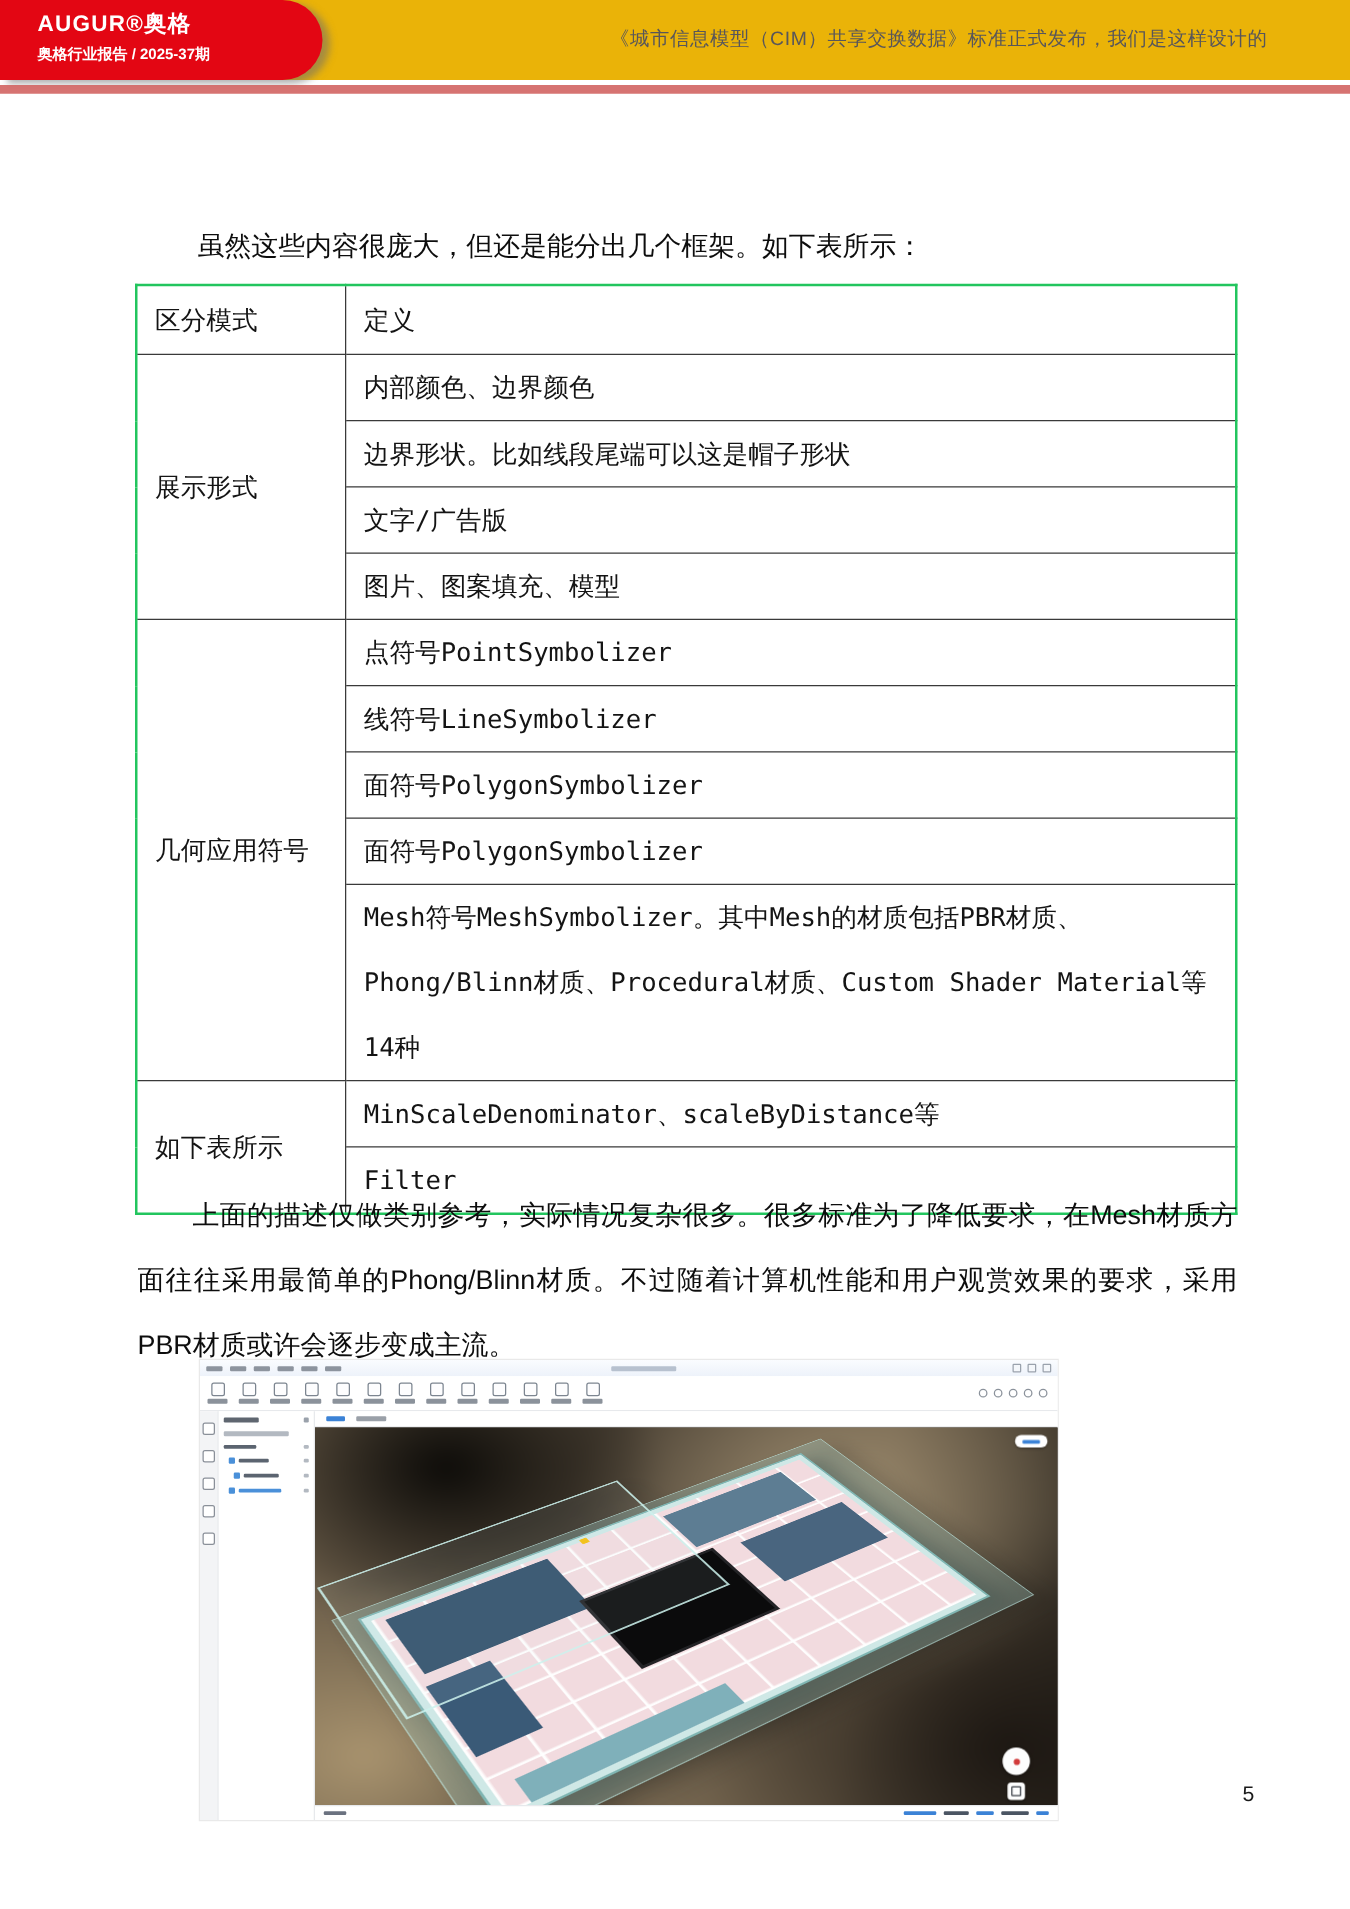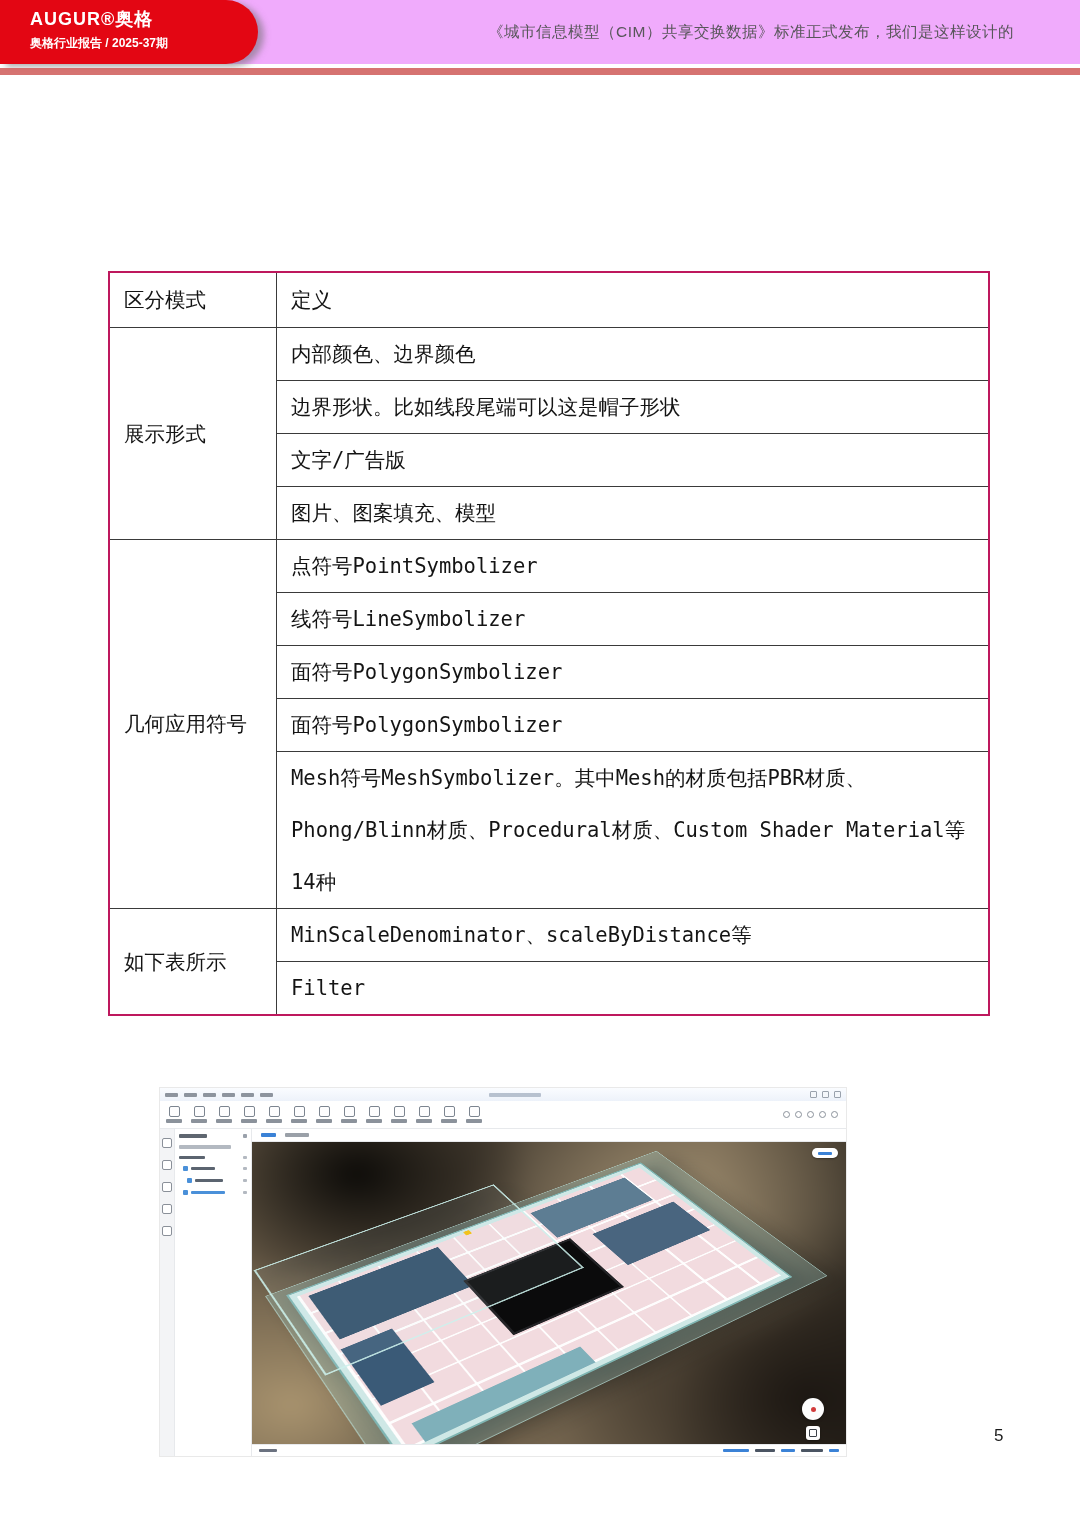--- a/index.html
+++ b/index.html
@@ -1,33 +1,33 @@
 <!DOCTYPE html>
 <html><head>
 <meta charset="utf-8">
 <style>
   html,body{margin:0;padding:0;background:#fff;}
   .page{position:relative;width:1080px;height:1527px;background:#ffffff;overflow:hidden;
         font-family:"Liberation Sans","DejaVu Sans",sans-serif;color:#111;}
 
   
-  .hdr-strip{position:absolute;left:0;top:0;width:1080px;height:64px;background:#f0abfc;}
+  .hdr-strip{position:absolute;left:0;top:0;width:1080px;height:64px;background:#eab308;}
   .hdr-title{position:absolute;right:66px;top:0;height:64px;line-height:64px;
              font-size:15.5px;color:#58565a;letter-spacing:.5px;}
   .hdr-redtab{position:absolute;left:0;top:0;width:258px;height:64px;background:#e30613;
               border-radius:0 64px 64px 0;box-shadow:6px 3px 6px rgba(110,110,110,.55);
               color:#fff;box-sizing:border-box;padding:7px 0 0 30px;}
   .logo1{font-size:18px;font-weight:800;letter-spacing:1px;line-height:24px;}
   .logo2{font-size:12px;font-weight:700;line-height:24px;}
   .hdr-rule{position:absolute;left:0;top:68px;width:1080px;height:7px;background:#cf5a58;opacity:.85;}
   .intro{position:absolute;left:158px;top:182px;font-size:21.5px;color:#0d0d0d;}
 
   table.spec{position:absolute;left:108px;top:227px;width:882px;border-collapse:collapse;
              font-size:20.5px;color:#141414;table-layout:fixed;}
-  table.spec{border:2px solid #be185d;margin-top:44px;}
+  table.spec{border:2px solid #22c55e;}
   table.spec td{border:1px solid #3a3a3a;padding:0 0 0 14px;height:52px;vertical-align:middle;
                 font-family:"DejaVu Sans Mono","Liberation Mono",monospace;overflow:hidden;}
   td.c1{width:152px;padding-left:10px;}
   tr.hdr td{height:54px;}
   td.tall{height:104px;line-height:52px;padding-right:8px;}
 
   .para{position:absolute;left:110px;top:946px;width:880px;font-size:21.5px;line-height:52px;
         text-indent:2.05em;text-align:justify;color:#0d0d0d;}
 
   
@@ -128,20 +128,21 @@
 
   <div class="hdr-strip">
     <div class="hdr-title">《城市信息模型（CIM）共享交换数据》标准正式发布，我们是这样设计的</div>
   </div>
   <div class="hdr-redtab">
     <div class="logo1">AUGUR®奥格</div>
     <div class="logo2">奥格行业报告 / 2025-37期</div>
   </div>
   <div class="hdr-rule"></div>
 
+  <div class="intro">虽然这些内容很庞大，但还是能分出几个框架。如下表所示：</div>
 
   <table class="spec">
     <tbody>
         <tr class="hdr">
       <td class="c1">区分模式</td>
       <td>定义</td>
     </tr>
     <tr>
       <td class="c1" rowspan="4">展示形式</td>
       <td>内部颜色、边界颜色</td>
@@ -174,20 +175,21 @@
     <tr>
       <td class="c1" rowspan="2">如下表所示</td>
       <td>MinScaleDenominator、scaleByDistance等</td>
     </tr>
     <tr>
       <td>Filter</td>
     </tr>
   </tbody>
     </table>
 
+  <div class="para">上面的描述仅做类别参考，实际情况复杂很多。很多标准为了降低要求，在Mesh材质方面往往采用最简单的Phong/Blinn材质。不过随着计算机性能和用户观赏效果的要求，采用PBR材质或许会逐步变成主流。</div>
 
   <div class="fig">
     <div class="titlebar">
       <div id="menus" style="display:flex;gap:6px;">
           <div class="menu-blob"></div>
           <div class="menu-blob"></div>
           <div class="menu-blob"></div>
           <div class="menu-blob"></div>
           <div class="menu-blob"></div>
           <div class="menu-blob"></div>

